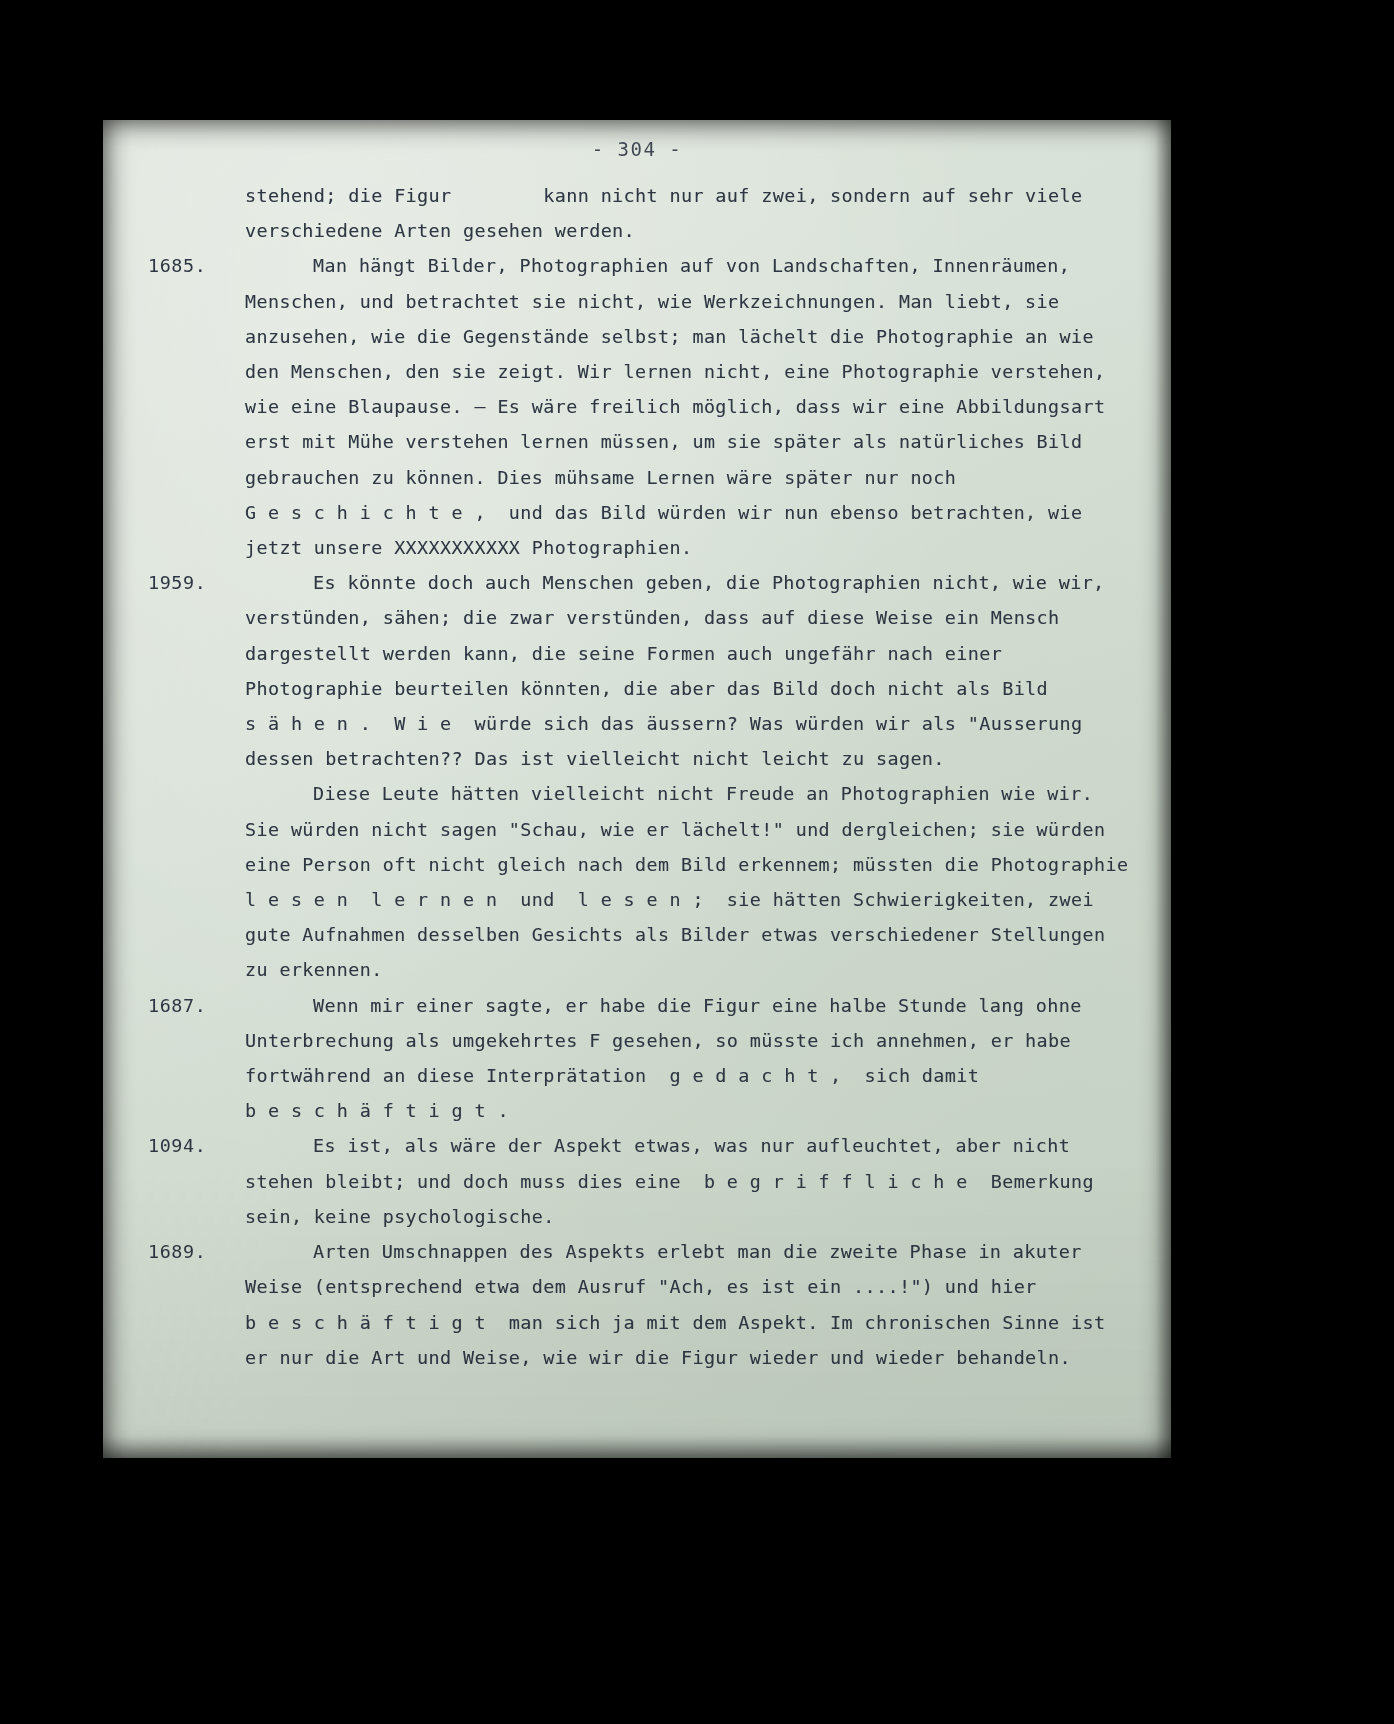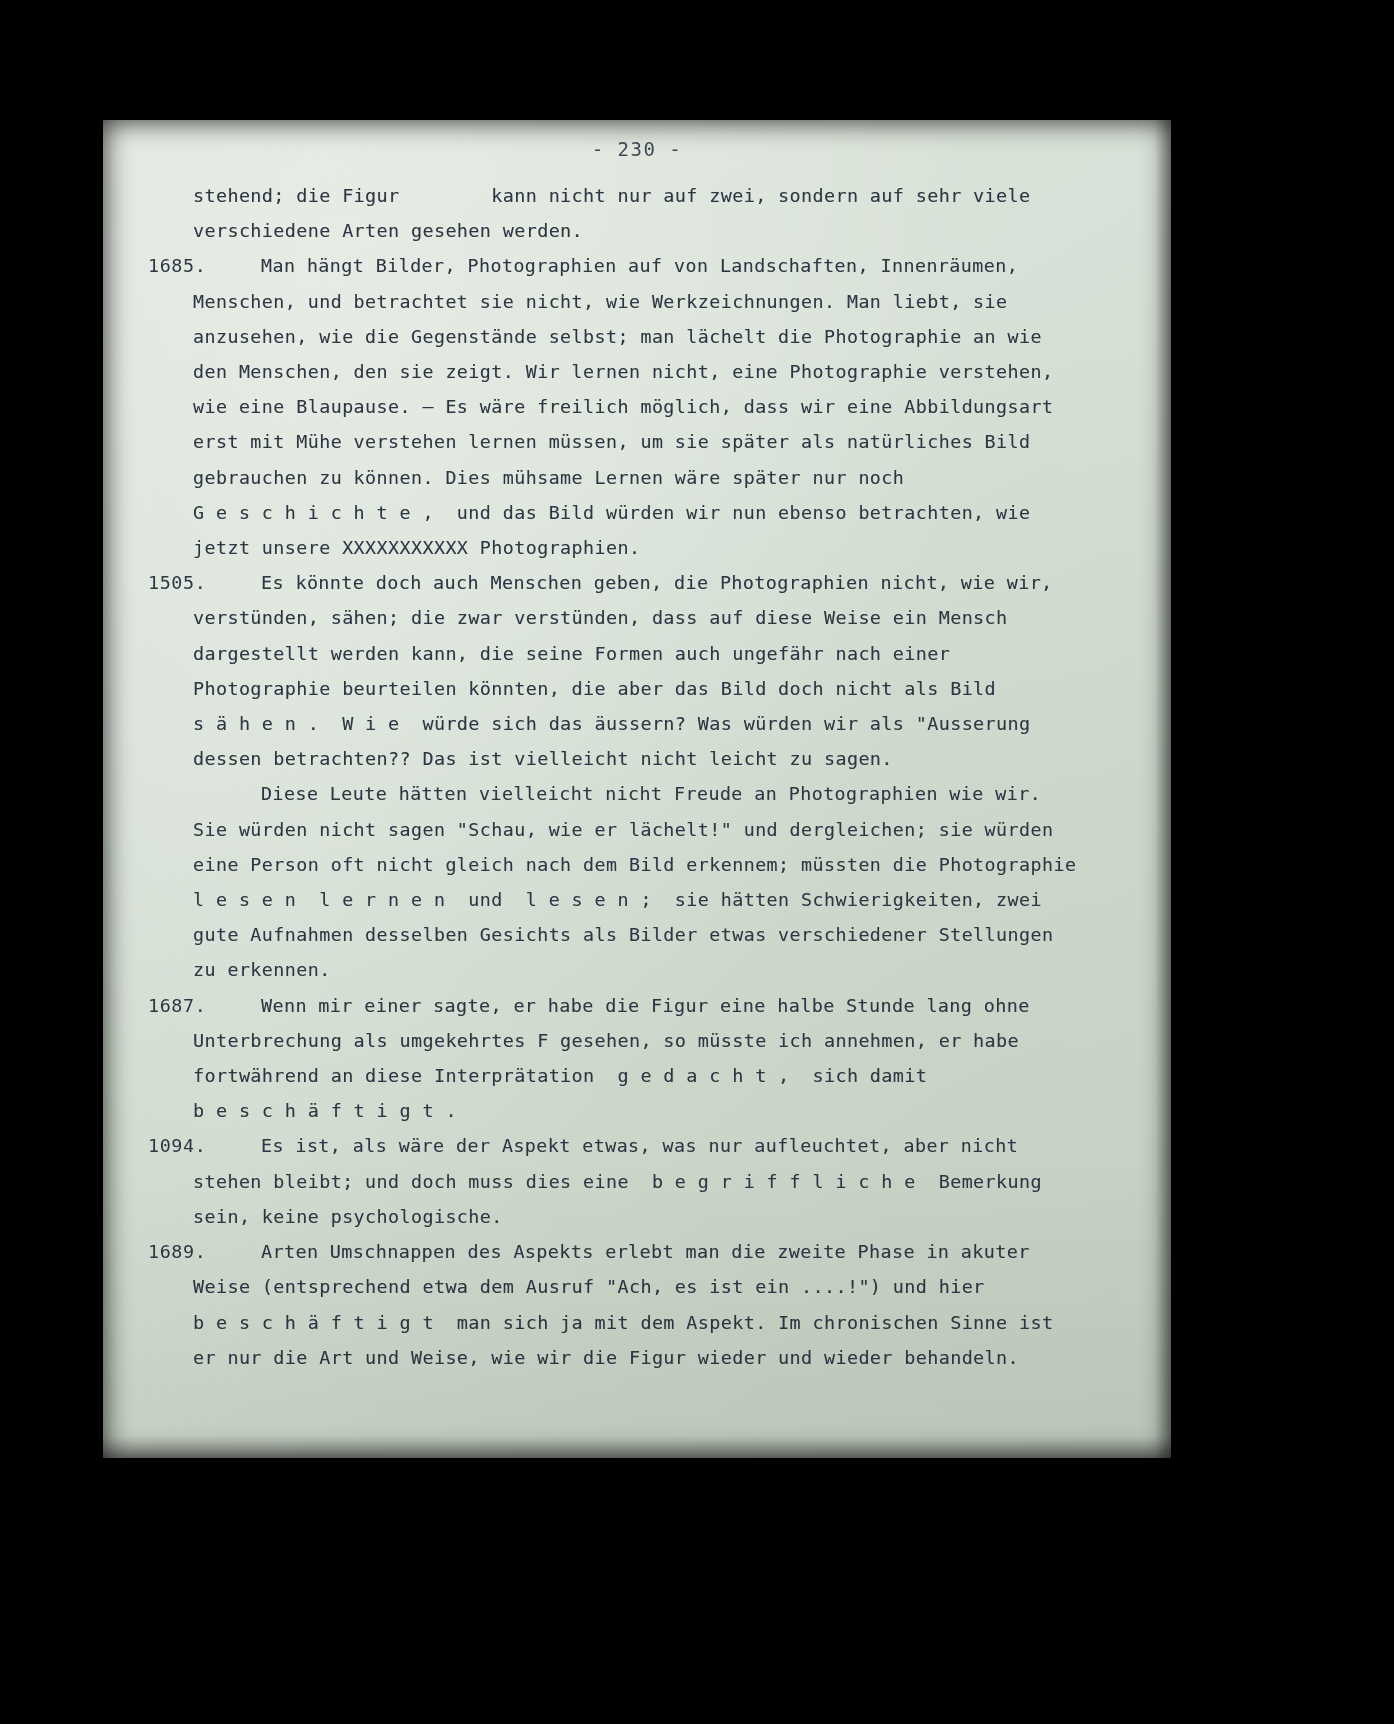--- a/index.html
+++ b/index.html
@@ -83,35 +83,35 @@
   }
   .num {
     position: absolute;
     left: 23px;
     width: 80px;
     color: #2d3642;
     letter-spacing: 0.6px;
   }
   .body {
     display: block;
-    margin-left: 68px;
+    margin-left: 120px;
     white-space: pre-wrap;
     text-indent: 68px;
   }
   .body.no-indent { text-indent: 0; }
 
   
   #typescript .para:nth-child(odd) .body { text-shadow: 0.3px 0 0 rgba(45,54,66,0.25); }
   #typescript .para:nth-child(even) .body { text-shadow: -0.3px 0 0 rgba(45,54,66,0.18); }
 </style>
 </head>
 <body>
 
 <div id="page">
-  <div class="page-number">- 230 -</div>
+  <div class="page-number">- 304 -</div>
 
   <div id="typescript">
 
     <div class="para">
       <span class="num"></span>
       <span class="body no-indent">stehend; die Figur        kann nicht nur auf zwei, sondern auf sehr viele
 verschiedene Arten gesehen werden.</span>
     </div>
 
     <div class="para">
@@ -121,21 +121,21 @@
 anzusehen, wie die Gegenstände selbst; man lächelt die Photographie an wie
 den Menschen, den sie zeigt. Wir lernen nicht, eine Photographie verstehen,
 wie eine Blaupause. – Es wäre freilich möglich, dass wir eine Abbildungsart
 erst mit Mühe verstehen lernen müssen, um sie später als natürliches Bild
 gebrauchen zu können. Dies mühsame Lernen wäre später nur noch
 G e s c h i c h t e ,  und das Bild würden wir nun ebenso betrachten, wie
 jetzt unsere XXXXXXXXXXX Photographien.</span>
     </div>
 
     <div class="para">
-      <span class="num">1505.</span>
+      <span class="num">1959.</span>
       <span class="body">Es könnte doch auch Menschen geben, die Photographien nicht, wie wir,
 verstünden, sähen; die zwar verstünden, dass auf diese Weise ein Mensch
 dargestellt werden kann, die seine Formen auch ungefähr nach einer
 Photographie beurteilen könnten, die aber das Bild doch nicht als Bild
 s ä h e n .  W i e  würde sich das äussern? Was würden wir als "Ausserung
 dessen betrachten?? Das ist vielleicht nicht leicht zu sagen.</span>
     </div>
 
     <div class="para">
       <span class="num"></span>

